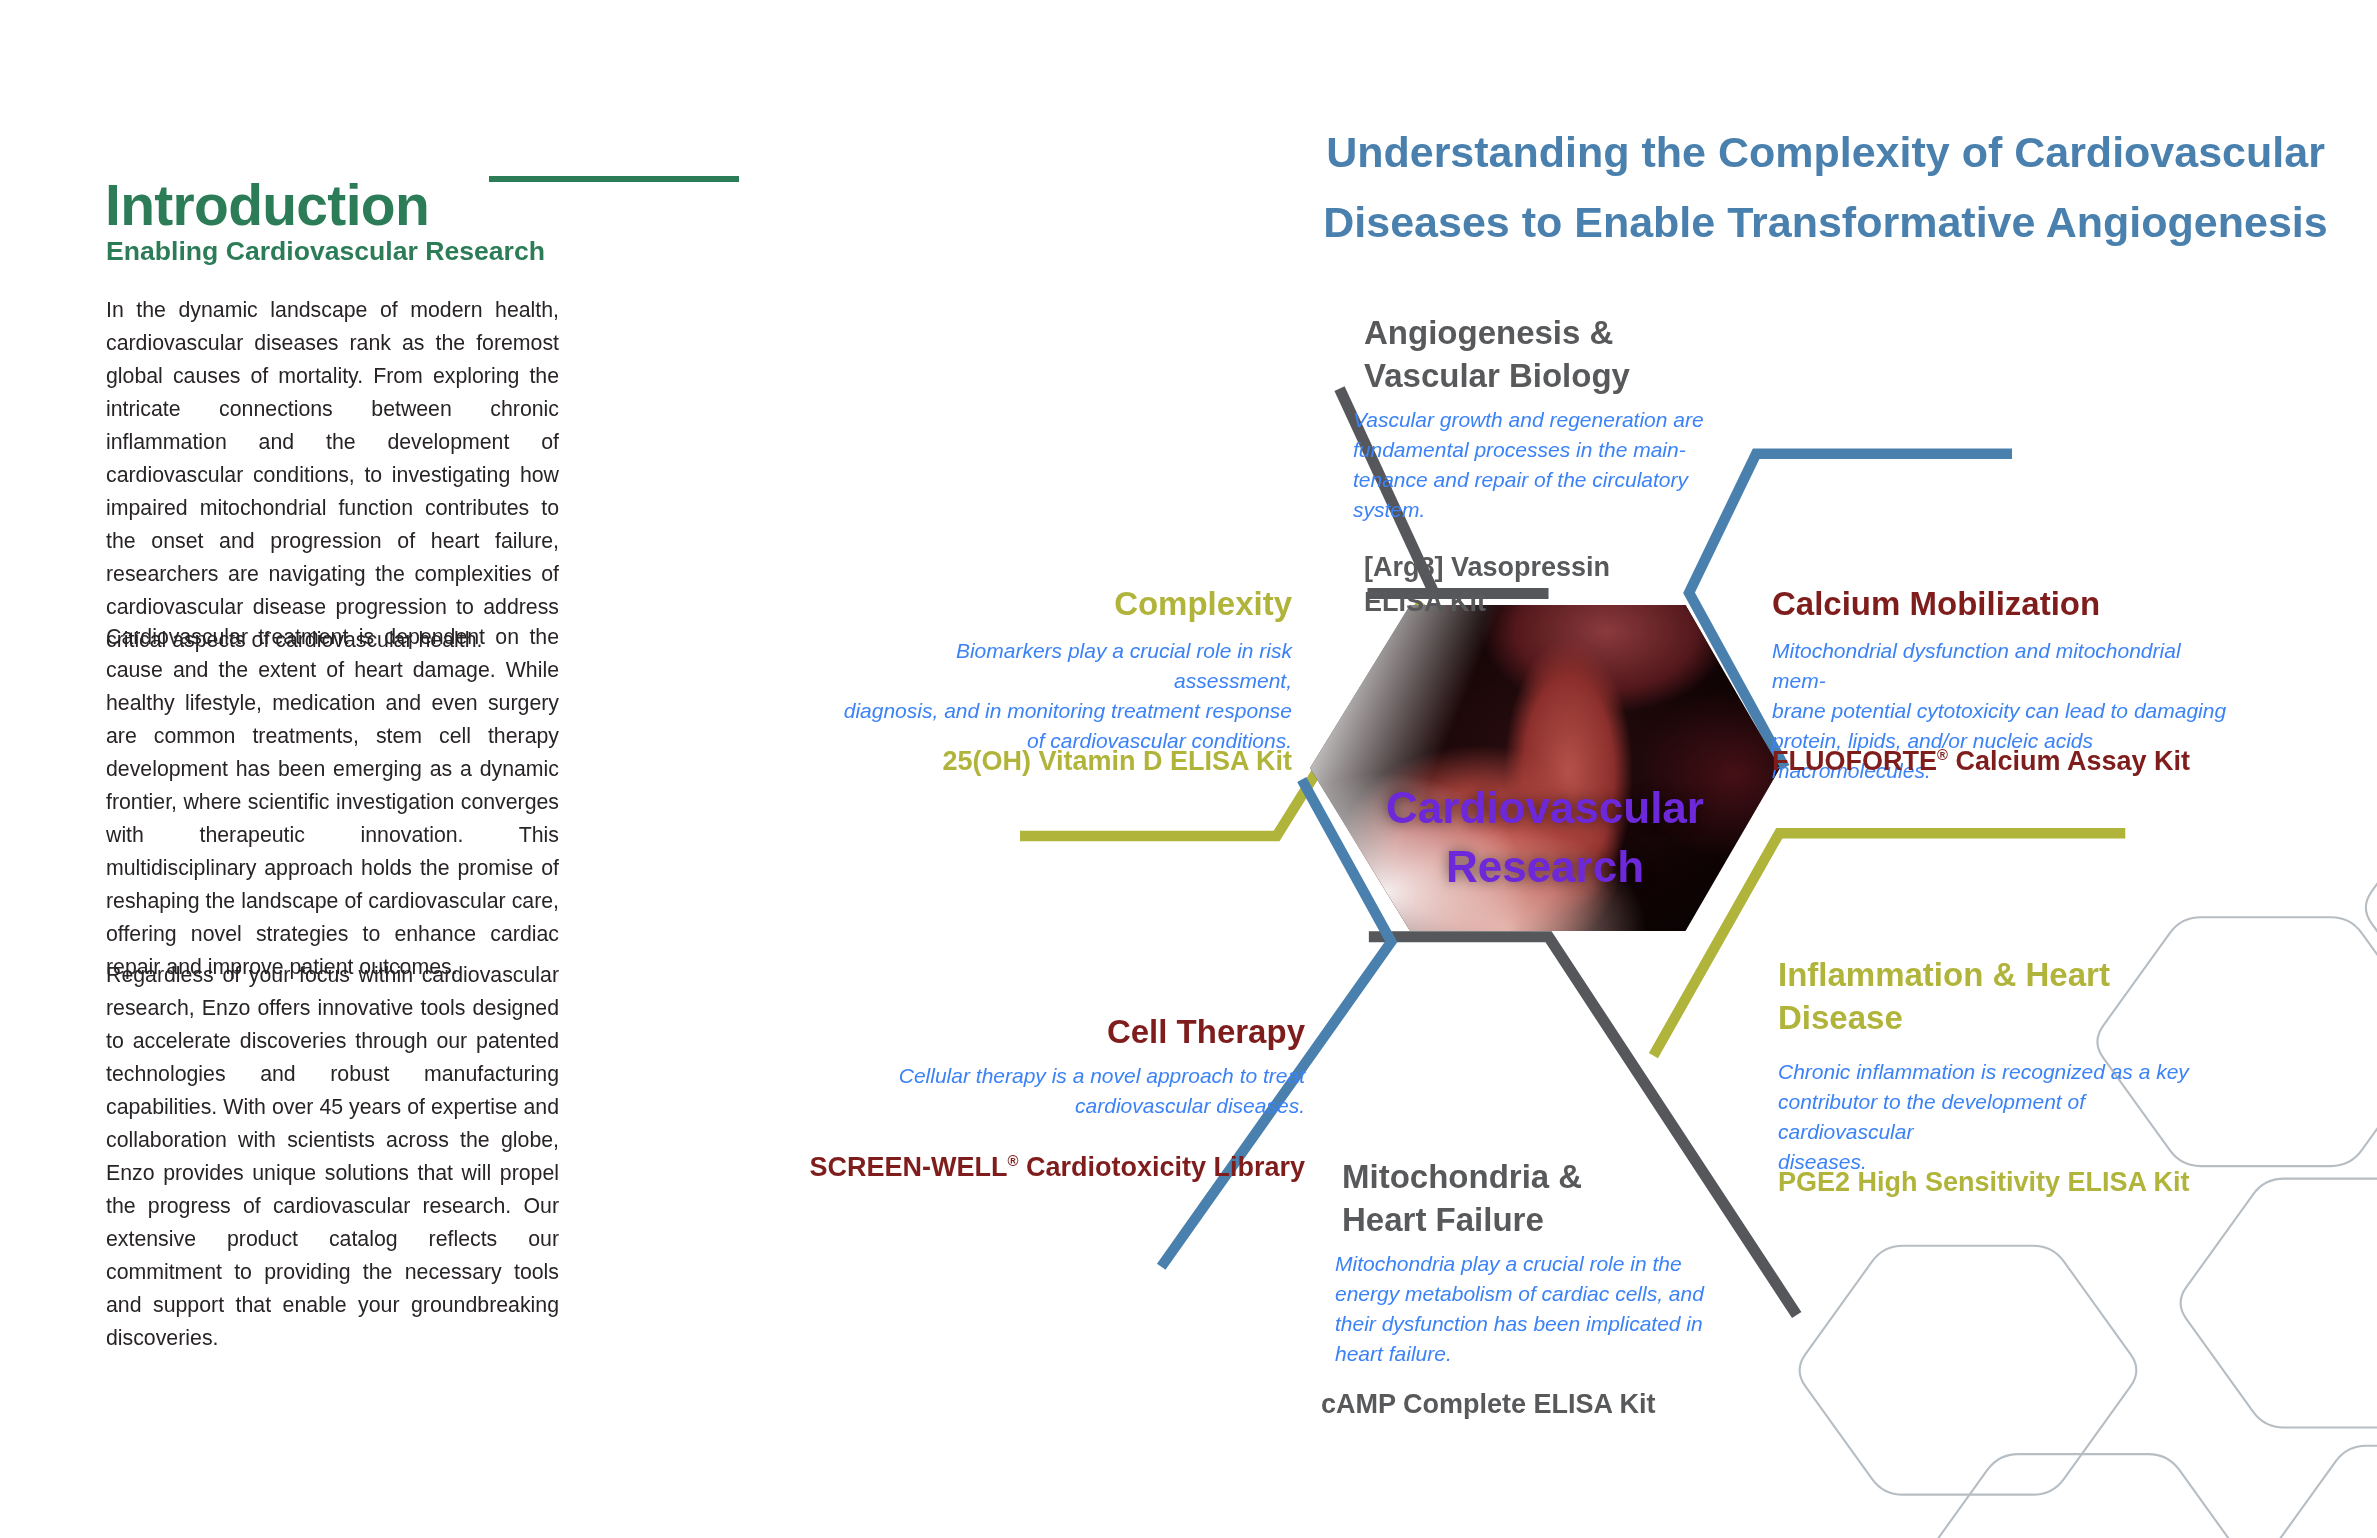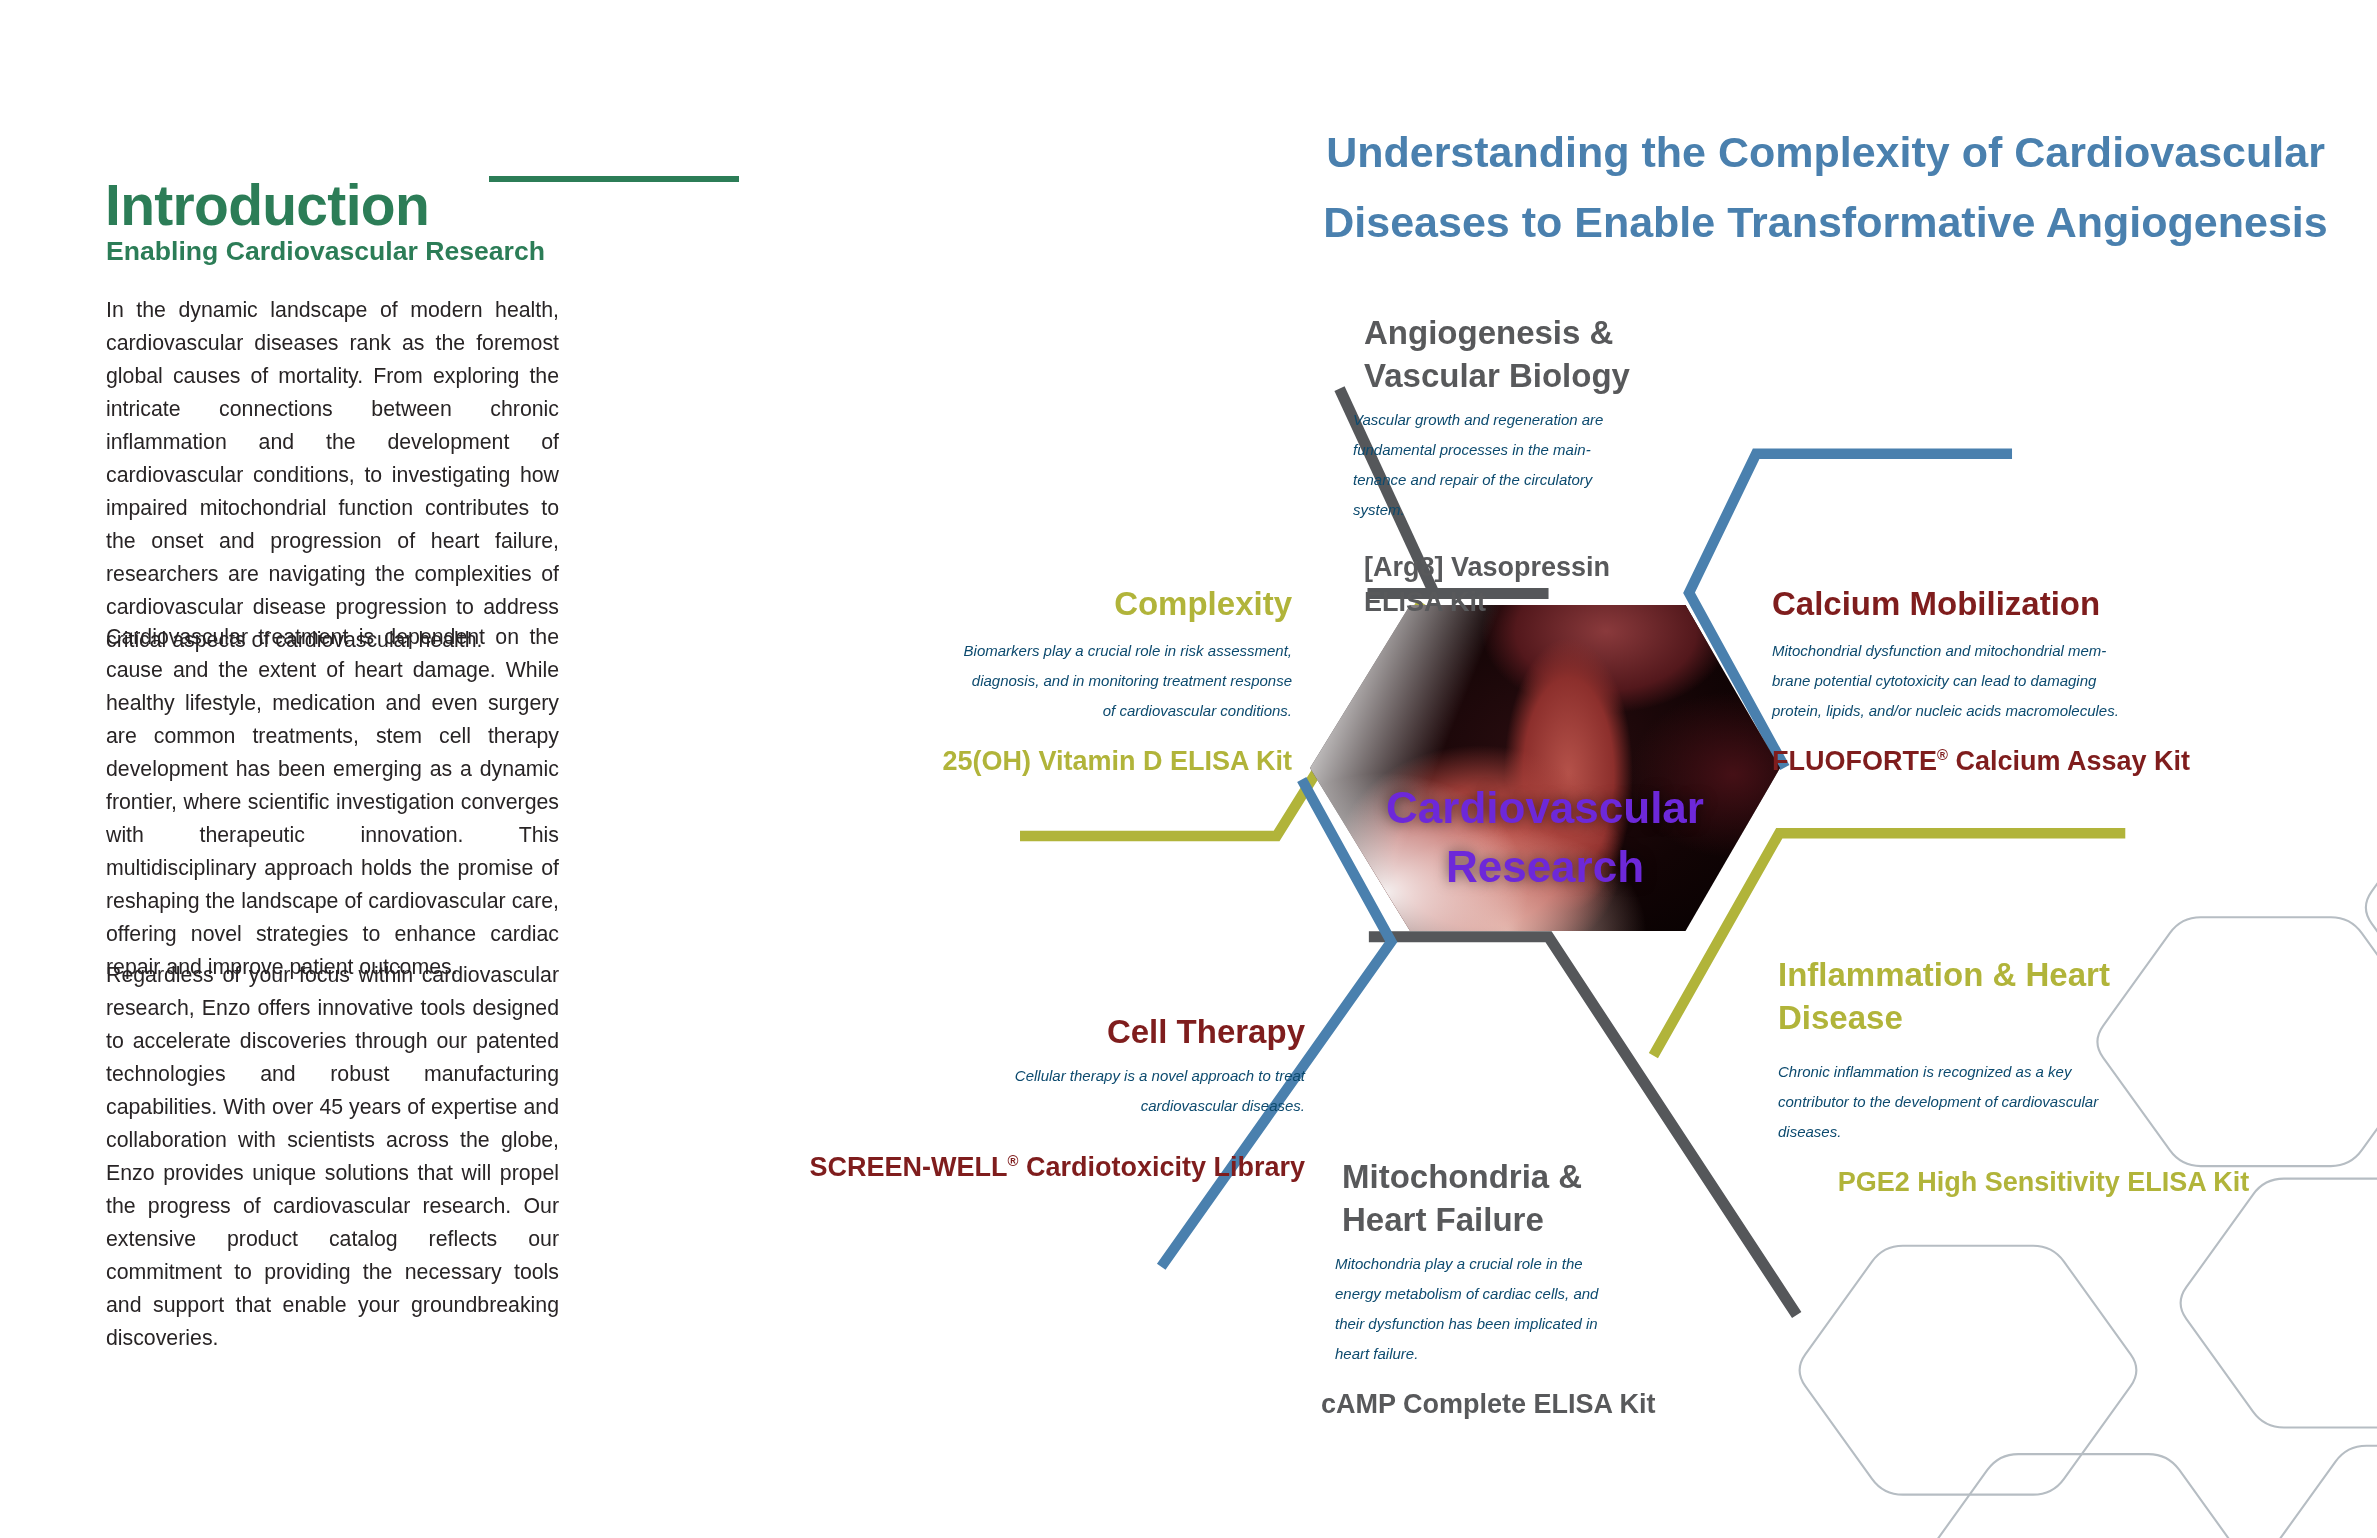--- a/index.html
+++ b/index.html
@@ -12,41 +12,41 @@
   
   .intro-title{left:105px;top:134px;font-size:57px;font-weight:bold;color:#2c7d57;letter-spacing:-0.7px;}
   .intro-rule{left:489px;top:176px;width:250px;height:6.3px;background:#2c7d57;}
   .intro-sub{left:106px;top:214px;font-size:26.6px;font-weight:bold;color:#2c7d57;}
   .para{left:106px;width:453px;font-size:21.3px;line-height:33px;text-align:justify;color:#282425;}
   .p1{top:273px;} .p2{top:600px;} .p3{top:938px;}
   
   .headline{left:1308px;top:81px;width:1035px;text-align:center;font-size:43px;line-height:70px;font-weight:bold;color:#4a80ae;}
   
   .cat-title{font-size:33px;font-weight:bold;line-height:43px;}
-  .cat-desc{font-size:15px;font-style:italic;line-height:30px;color:#0c4a6e;margin-top:23px;}
+  .cat-desc{font-size:21px;font-style:italic;line-height:30px;color:#3b82f6;margin-top:23px;}
   .cat-product{font-size:27px;font-weight:bold;line-height:35px;}
   .cat-product sup{font-size:55%;line-height:0;}
   .gray-t{color:#58595b;} .blue-t{color:#7f1d1d;} .olive-t{color:#b1b43a;}
   .t-center{} .t-right{text-align:right;} .t-left{text-align:left;}
   
   .angio-title{left:1364px;top:278px;width:378px;}
   .angio-desc{left:1353px;top:382px;width:399px;}
   .angio-prod{left:1364px;top:523px;width:378px;}
   
   .bio-title{left:839px;top:549px;width:453px;}
   .bio-desc{left:839px;top:613px;width:453px;}
   .bio-prod{left:839px;top:717px;width:453px;}
   
   .cal-title{left:1772px;top:549px;width:531px;}
   .cal-desc{left:1772px;top:613px;width:462px;}
   .cal-prod{left:1772px;top:717px;width:531px;}
   
   .inf-title{left:1778px;top:920px;width:448px;}
   .inf-desc{left:1778px;top:1034px;width:448px;}
-  .inf-prod{left:1778px;top:1138px;width:531px;text-align:center;}
+  .inf-prod{left:1778px;top:1138px;width:531px;}
   
   .ct-title{left:853px;top:977px;width:452px;}
   .ct-desc{left:853px;top:1038px;width:452px;}
   .ct-prod{left:734px;top:1123px;width:571px;}
   
   .mito-title{left:1342px;top:1122px;width:378px;}
   .mito-desc{left:1335px;top:1226px;width:392px;}
   .mito-prod{left:1321px;top:1360px;width:420px;}
   
   .hex-img{

